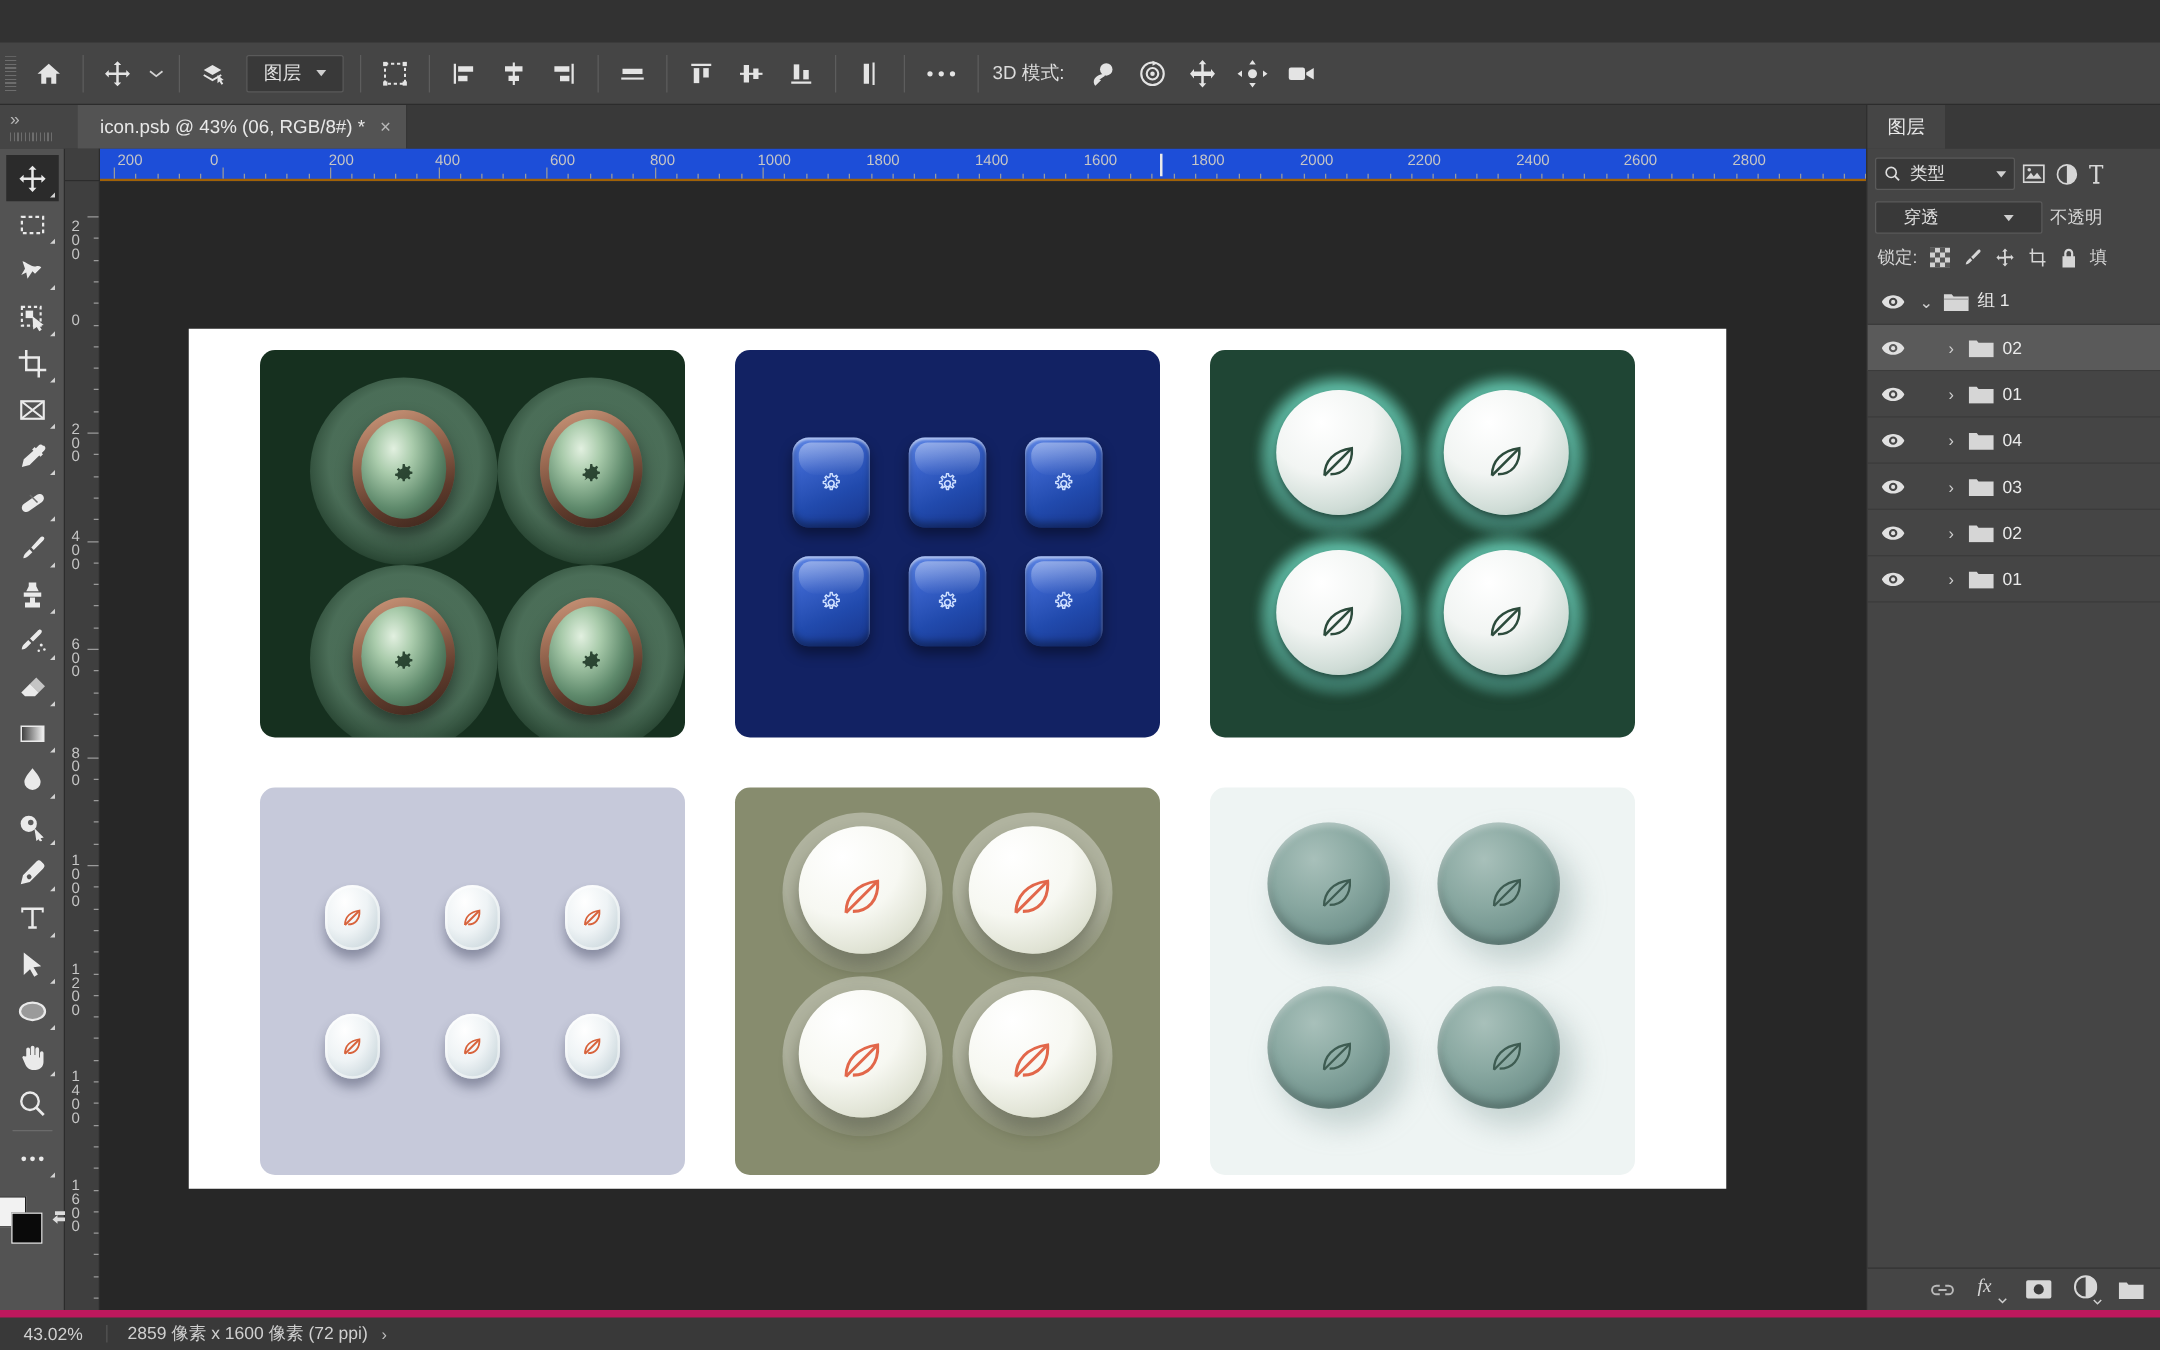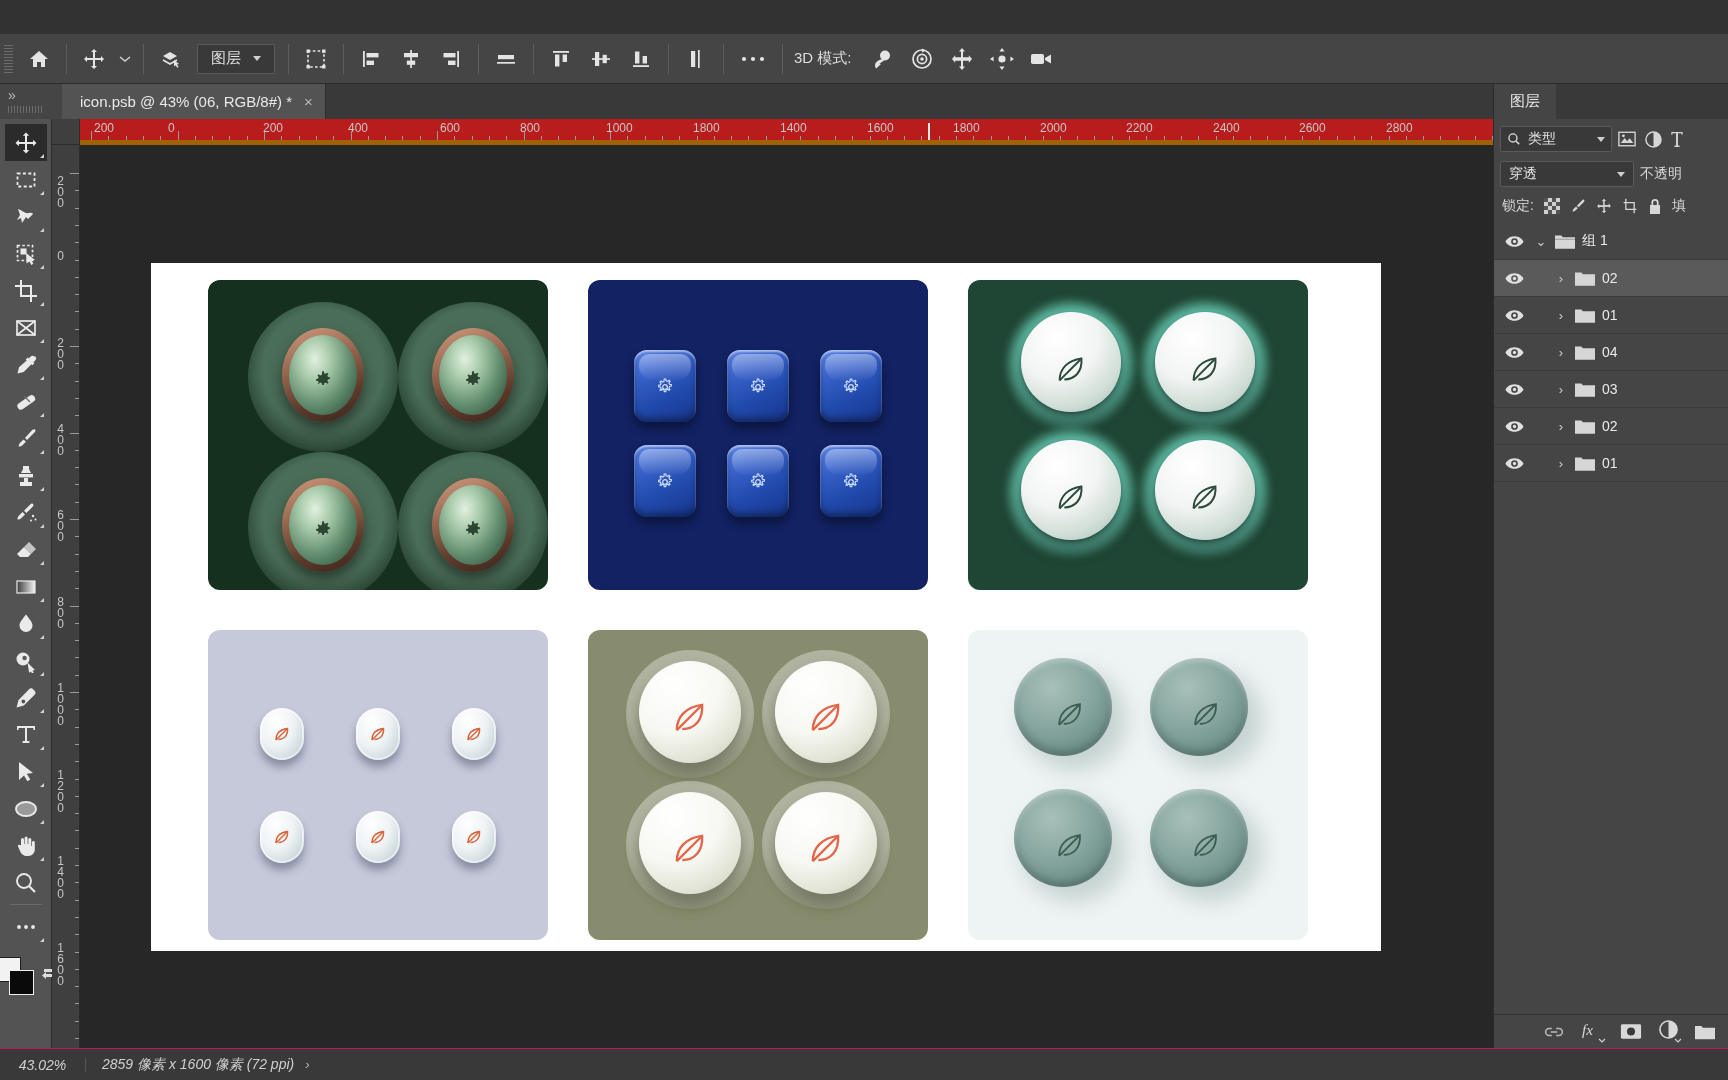--- a/index.html
+++ b/index.html
@@ -93,21 +93,21 @@
   .sw-white{ position:absolute; left:2px; top:2px; width:25px;height:25px;background:#f2f2f2;border:1px solid #1e1e1e; }
   .sw-black{ position:absolute; left:15px; top:15px; width:25px;height:25px;background:#0a0a0a;border:1px solid #f0f0f0; }
 
   
   .ruler-corner{
     position:absolute; top:119px; left:52px; width:28px;height:26px;
     background:#3f3f3f; border-right:1px solid #2c2c2c;border-bottom:1px solid #2c2c2c;
   }
   .ruler-h{
     position:absolute; top:119px; left:80px; width:1413px; height:26px;
-    background:#b91c1c; border-bottom:5px solid #a16207; overflow:hidden;
+    background:#1d4ed8; border-bottom:2px solid #a16207; overflow:hidden;
   }
   .ruler-v{
     position:absolute; top:145px; left:52px; width:28px; bottom:32px;
     background:#3f3f3f; border-right:1px solid #2c2c2c; overflow:hidden;
   }
   .rtick{ position:absolute; bottom:0; width:1px; background:#9a9a9a; }
   .rtick.major{ height:9px; }
   .rtick.minor{ height:4px; }
   .rlab{ position:absolute; top:2px; color:#c6c6c6; font-size:12px; font-family:"Liberation Sans",sans-serif; }
   .vtick{ position:absolute; right:0; height:1px; background:#9a9a9a; }
@@ -242,21 +242,21 @@
   .filter-row{ display:flex; align-items:center; gap:6px; padding:7px 6px 6px 6px; }
   .filter-sel{
     height:26px; background:#393939; border:1px solid #5a5a5a; border-radius:2px;
     color:#e0e0e0; font-size:14px; display:flex; align-items:center; gap:7px; padding:0 6px; width:112px;
   }
   .filter-icons{ display:flex; align-items:center; gap:9px; color:#d4d4d4; }
   .blend-row{ display:flex; align-items:center; gap:6px; padding:3px 6px 6px 6px; }
   .blend-sel{
     height:26px; background:#393939; border:1px solid #5a5a5a; border-radius:2px;
     color:#e0e0e0; font-size:14px; display:flex; align-items:center;
-    justify-content:space-between; padding:0 8px; width:134px;
+    justify-content:space-between; padding:0 22px; width:134px;
   }
   .opacity-lbl{ color:#d6d6d6; font-size:14px; white-space:nowrap; }
   .lock-row{ display:flex; align-items:center; gap:10px; padding:4px 6px 8px 8px; color:#d4d4d4; }
   .lock-lbl{ color:#d6d6d6; font-size:14px; }
   .layers-list{ flex:1; overflow:hidden; }
   .layer-row{
     height:37px; display:flex; align-items:center; border-bottom:1px solid #3b3b3b;
     color:#e4e4e4; font-size:14px; cursor:default;
   }
   .layer-row.selected{ background:#5a5a5a; }
@@ -268,21 +268,21 @@
   .panel-footer{
     height:34px; background:#454545; border-top:1px solid #333;
     display:flex; align-items:center; justify-content:flex-end; gap:17px; padding-right:13px;
     color:#c9c9c9;
   }
 
   
   .statusbar{
     position:absolute; left:0; bottom:0; width:1728px; height:32px;
     background:#393939; display:flex; align-items:center;
-    border-top:1px solid #be185d; color:#d0d0d0; font-size:14px;font-style:italic;
+    border-top:6px solid #be185d; color:#d0d0d0; font-size:14px;
   }
   .sb-zoom{ width:86px; text-align:center; border-right:1px solid #555; line-height:1; }
   .sb-dims{ padding-left:16px; display:flex; align-items:center; gap:11px; }
   .sb-arrow{ color:#bdbdbd; font-size:13px; }
   .sb-fill{ flex:1; }
 </style>
 </head>
 <body>
 
 <div id="app">

